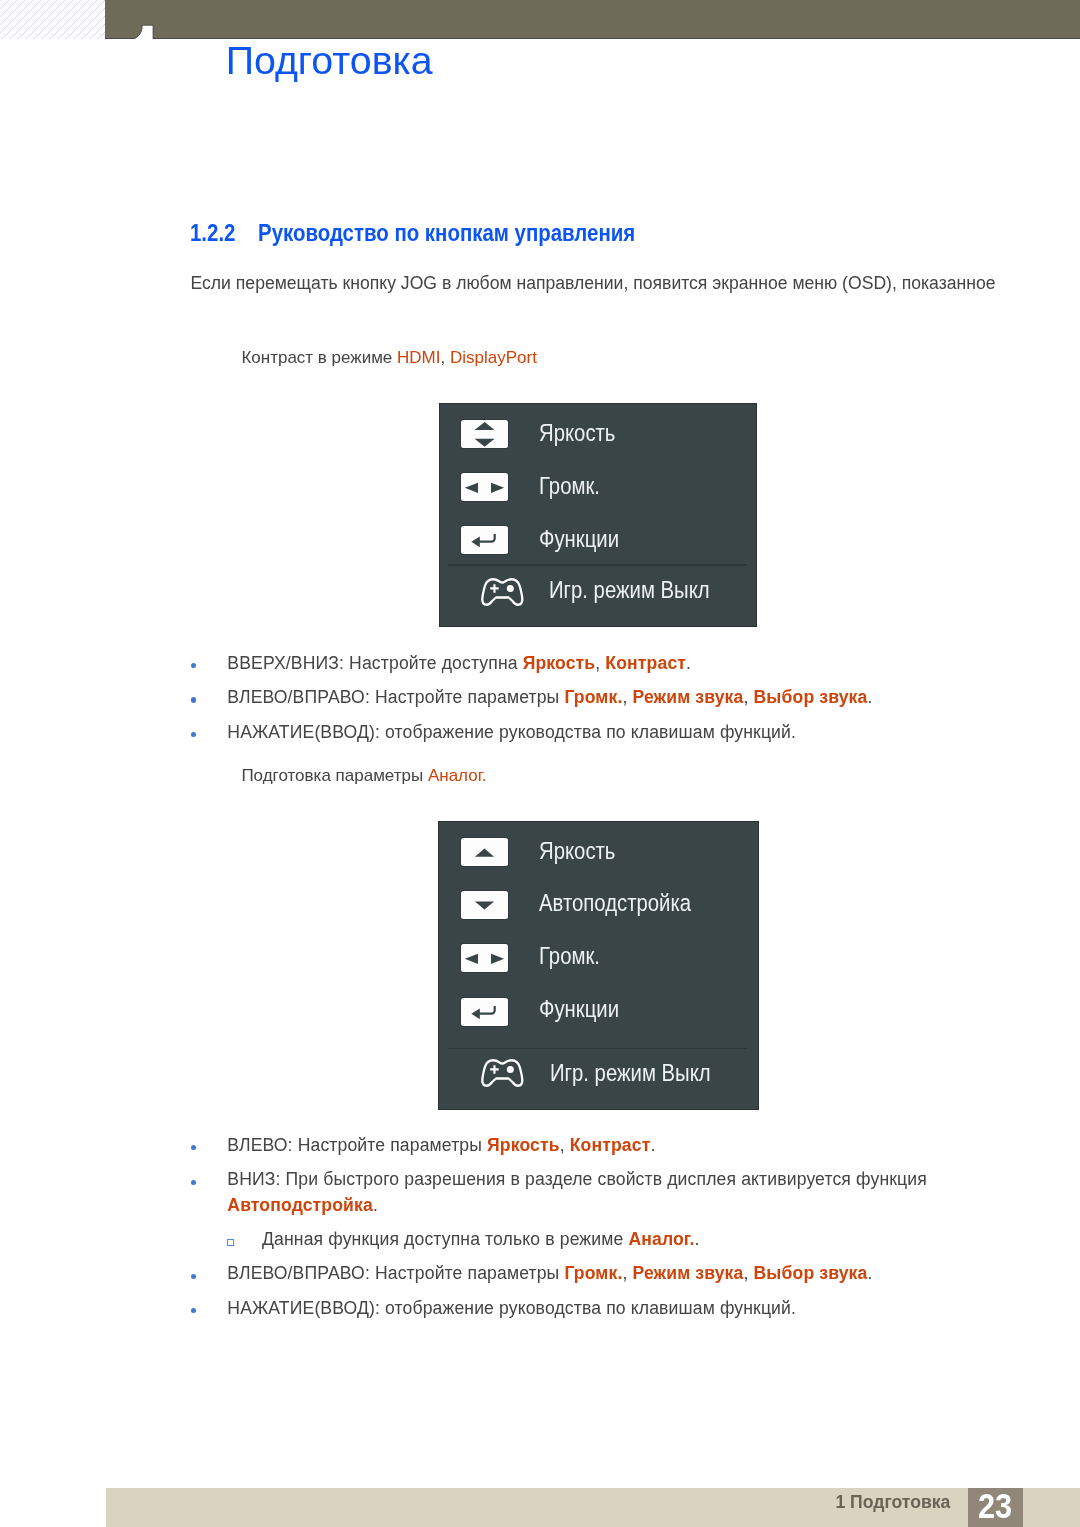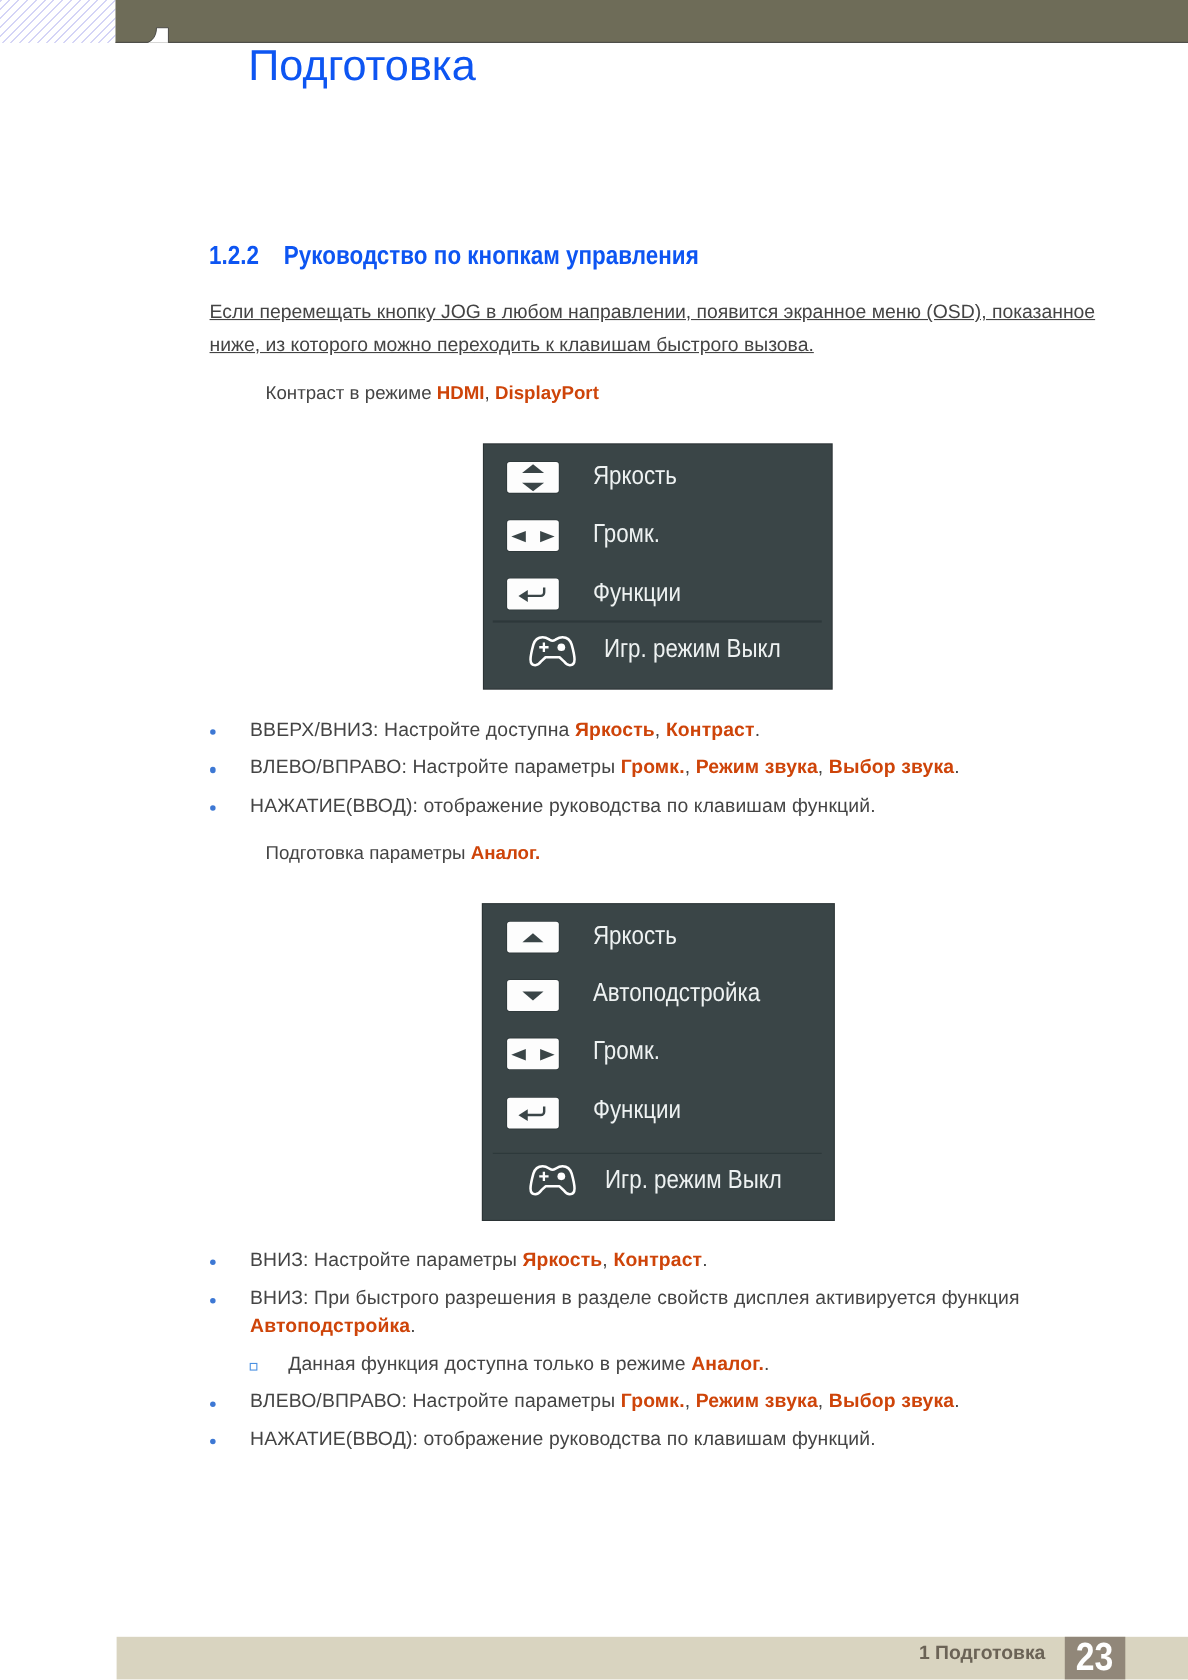--- a/index.html
+++ b/index.html
@@ -19,25 +19,25 @@
   .page-head{position:absolute;left:225.7px;top:60.1px;font-size:39.3px;color:#0d55f2;
       line-height:0;white-space:nowrap;}
 
   
   .h3{position:absolute;left:190.0px;top:232.9px;color:#0d55f2;font-size:23.8px;
       font-weight:bold;white-space:nowrap;line-height:0;
       transform:scaleX(0.858);transform-origin:0 0;}
   .h3 .num{display:inline-block;width:79.3px;}
 
   .para{position:absolute;left:190.5px;font-size:17.6px;color:#444444;
-      line-height:29.3px;white-space:nowrap;text-decoration:underline;}
+      line-height:29.3px;white-space:nowrap;}
 
   .sub{position:absolute;left:241.4px;font-size:17px;color:#444444;white-space:nowrap;
       line-height:0;}
-  .sub b{color:#ce4409;font-weight:bold;}
+  .sub b{color:#ce4409;font-weight:normal;}
 
   
   .osd{position:absolute;background:#3a4547;box-shadow:0 0 0 1px #2b3335;}
   .key{position:absolute;background:#fdfdfd;border-radius:2.5px;box-shadow:0 0 0 0.8px #2f393b;}
   .osdlbl{position:absolute;color:#eef2f2;font-size:23.7px;white-space:nowrap;
       line-height:0;transform:scaleX(0.858);transform-origin:0 0;}
   .osdsep{position:absolute;height:1.4px;background:#2d383a;}
   .ico{position:absolute;display:block;}
 
   
@@ -65,21 +65,20 @@
     <path d="M12.25 3.3 C 12.25 7.9 11.0 11.6 8.4 14.2 C 7.1 15.5 5.7 16.3 4.1 16.9 L 23.0 16.9 L 23.0 3.3 Z" fill="#ffffff"></path>
     <path d="M4.1 16.6 C 5.7 16.0 7.1 15.2 8.4 13.9 C 11.0 11.3 12.25 7.6 12.25 3.2 L 23.1 3.2 L 23.1 16.9" fill="none" stroke="#4a4a46" stroke-width="0.9" stroke-linejoin="miter"></path>
     <rect x="4.3" y="17.0" width="18.6" height="3" fill="#ffffff"></rect>
   </svg>
   <div class="page-head">Подготовка</div>
 
   <div class="h3"><span class="num">1.2.2</span><span>Руководство по кнопкам управления</span></div>
 
   <div class="para" style="top:269.4px">
     <div>Если перемещать кнопку JOG в любом направлении, появится экранное меню (OSD), показанное</div>
-    <div>ниже, из которого можно переходить к клавишам быстрого вызова.</div>
   </div>
 
   <div class="sub" style="top:358.3px"><span>Контраст в режиме </span><b>HDMI</b><span>, </span><b>DisplayPort</b></div>
 
   <div class="osd" style="left:440px;top:404px;width:316px;height:222px;"></div>
 
   <div class="key" style="left:461px;top:419.6px;width:47px;height:28.4px"></div>
   <svg class="ico" style="left:461px;top:419.6px" width="47" height="28.4" viewBox="0 0 47 28.4">
     <polygon points="23.6,2.0 33.6,9.9 13.6,9.9" fill="#3a4547"></polygon>
     <polygon points="23.6,26.7 33.6,18.8 13.6,18.8" fill="#3a4547"></polygon>
@@ -181,21 +180,21 @@
              C 28.43 3.27 26.6 4.51 25.09 5.44
              C 24.02 6.06 23.27 6.48 22.3 6.48
              C 21.33 6.48 20.58 6.06 19.5 5.44
              C 18.0 4.51 16.17 3.27 13.27 3.27 Z" fill="none" stroke="#ffffff" stroke-width="2.3" stroke-linejoin="round"></path>
     <path d="M10.2 12.4 H18.7 M14.45 8.2 V16.7" stroke="#ffffff" stroke-width="2.1" fill="none"></path>
     <circle cx="30.3" cy="12.4" r="3.5" fill="#ffffff"></circle>
   </svg>
   <div class="osdlbl" style="left:550px;top:1072.9px">Игр. режим Выкл</div>
 
   <div class="bdot" style="left:191.1px;top:1144.6px"></div>
-  <div class="bl" style="left:227.3px;top:1144.5px"><span>ВНИЗ: Настройте параметры </span><b>Яркость</b><span>, </span><b>Контраст</b><span>.</span></div>
+  <div class="bl" style="left:227.3px;top:1144.5px"><span>ВЛЕВО: Настройте параметры </span><b>Яркость</b><span>, </span><b>Контраст</b><span>.</span></div>
 
   <div class="bdot" style="left:191.1px;top:1179.5px"></div>
   <div class="bl" style="left:227.3px;top:1179.4px"><span>ВНИЗ: При быстрого разрешения в разделе свойств дисплея активируется функция</span></div>
   <div class="bl" style="left:227.3px;top:1205.4px"><b>Автоподстройка</b><span>.</span></div>
 
   <div class="bsq" style="left:227px;top:1239.3px"></div>
   <div class="bl" style="left:262px;top:1239.1px"><span>Данная функция доступна только в режиме </span><b>Аналог.</b><span>.</span></div>
 
   <div class="bdot" style="left:191.1px;top:1273.5px"></div>
   <div class="bl" style="left:227.3px;top:1273.4px"><span>ВЛЕВО/ВПРАВО: Настройте параметры </span><b>Громк.</b><span>, </span><b>Режим звука</b><span>, </span><b>Выбор звука</b><span>.</span></div>

